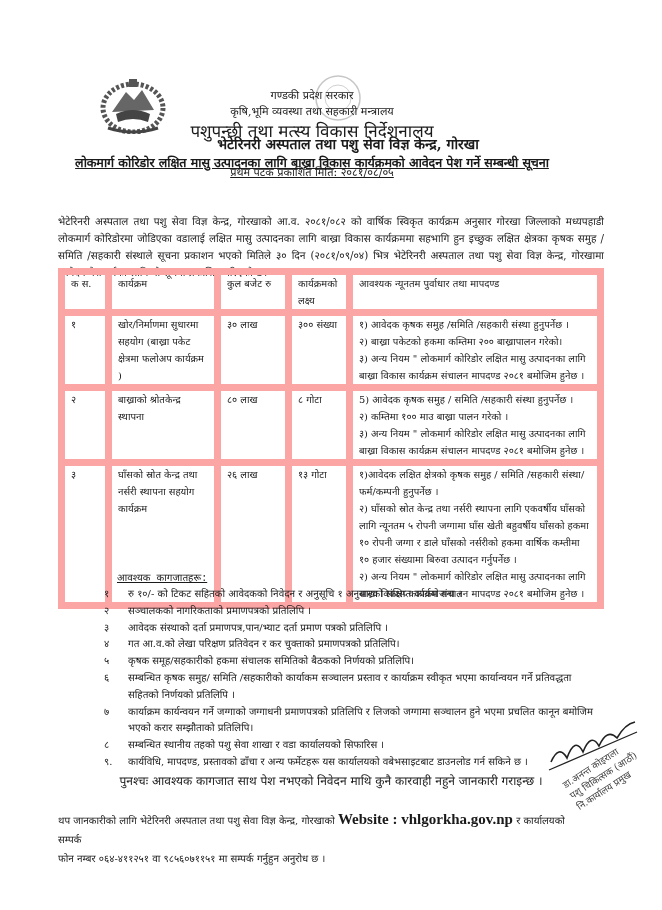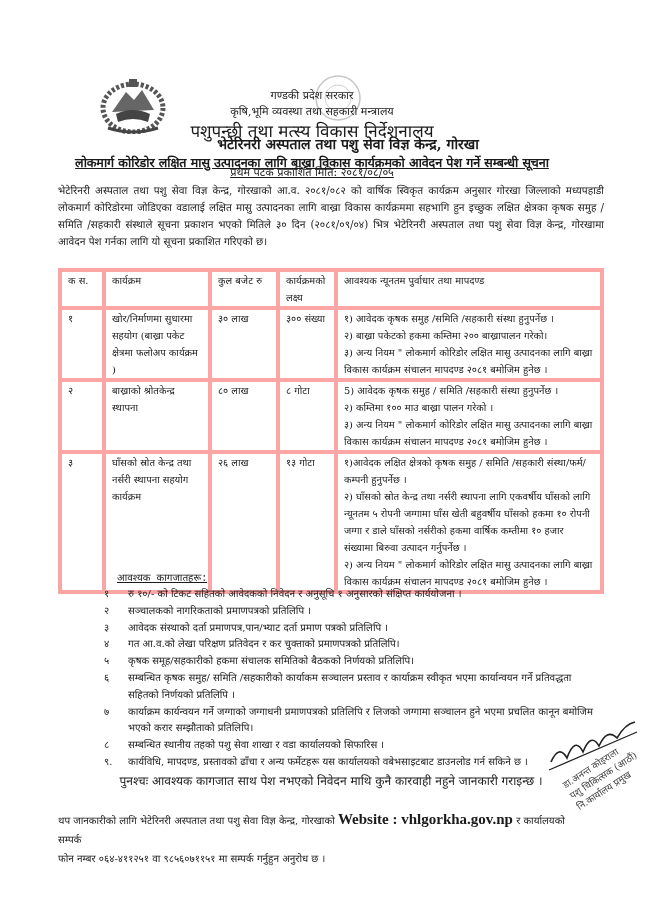--- a/index.html
+++ b/index.html
@@ -8,25 +8,25 @@
   .abs { position:absolute; }
   .emblem { left:98px; top:76px; width:70px; height:58px; }
   .seal { left:312px; top:72px; width:52px; height:52px; opacity:.55; }
   .hdr { left:0; width:624px; text-align:center; white-space:nowrap; }
   .h1 { top:87px; font-size:11px; }
   .h2 { top:103px; font-size:11px; }
   .h3 { top:119px; font-size:17px; }
   .h4 { top:134px; font-size:14px; font-weight:bold;padding-left:36px; }
   .h5 { top:154px; font-size:12.6px; text-decoration:underline; font-weight:bold; letter-spacing:-0.1px; }
   .h6 { top:164px; font-size:11px; text-decoration:underline; }
-  .para { left:58px; top:182px; width:546px; font-size:10.3px; line-height:17px;
+  .para { left:58px; top:213px; width:546px; font-size:10.3px; line-height:17px;
           text-align:justify; }
   table.tbl { position:absolute; left:58px; top:268px; width:546px; border-collapse:collapse;
               font-size:9.8px; line-height:17px; }
-  .tbl td, .tbl th { border:4px solid #fca5a5; vertical-align:top; padding:0 6px; text-align:left;
+  .tbl td, .tbl th { border:7px solid #fca5a5; vertical-align:top; padding:0 6px; text-align:left;
                      font-weight:normal; }
   .c1 { width:28px; } .c2 { width:90px; } .c3 { width:52px; } .c4 { width:42px;margin-left:19px; }
   .tbl th { height:33px; }
   .docs-title { left:117px; top:570px; font-size:10px; text-decoration:underline;font-family:Liberation Mono, monospace; }
   .docs { left:104px; top:586px; width:500px; font-size:10px; line-height:16.8px; }
   .doc { display:flex; }
   .doc .n { width:24px; flex:none; }
   .note { left:0; top:772px; width:662px; text-align:center; font-size:12px; }
   .contact { left:58px; top:810px; width:510px; font-size:10px; line-height:19px; }
   .contact b { font-family:"Liberation Serif",serif; font-size:15px; }

